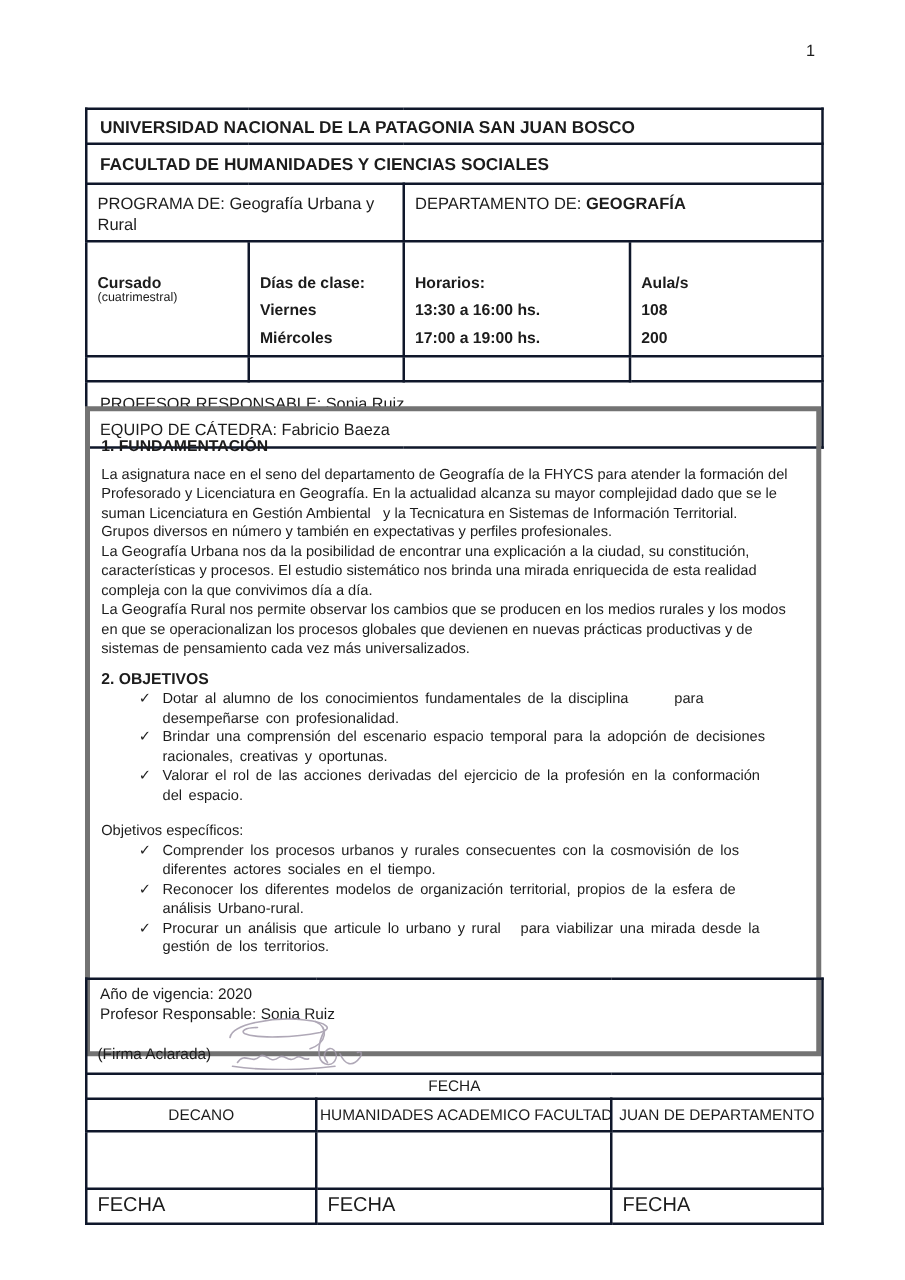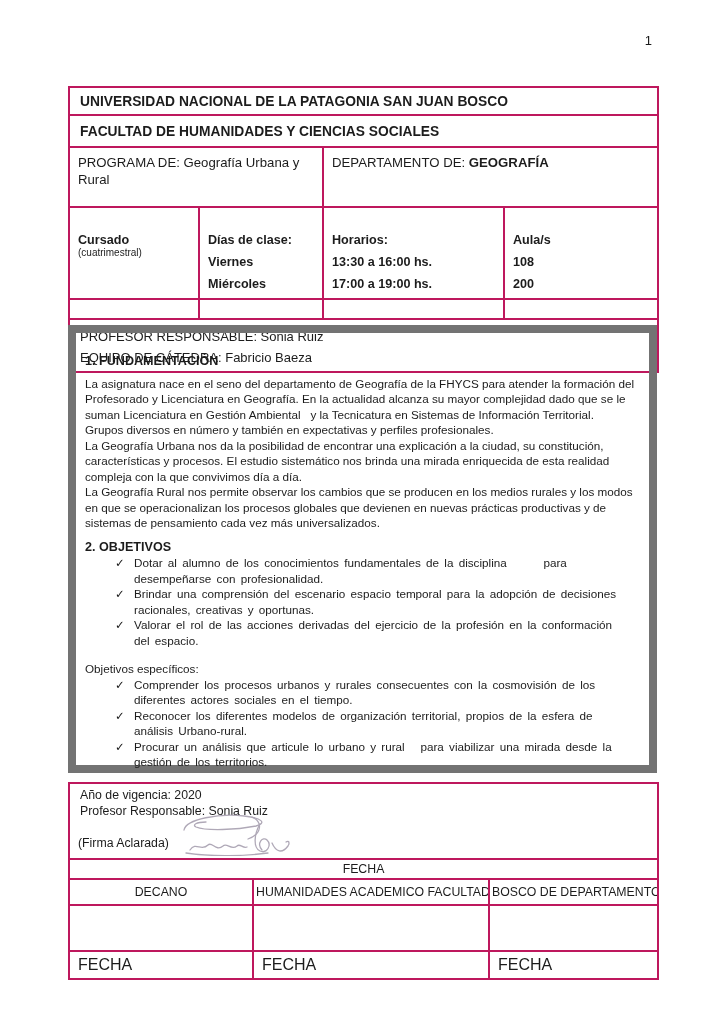--- a/index.html
+++ b/index.html
@@ -12,40 +12,40 @@
     color:#1c1c1c;
     overflow:hidden;
   }
   .pagenum{
     position:absolute;top:33px;right:72px;
     font-size:13px;
   }
   .content{position:absolute;left:68px;top:86px;width:589px;}
   table{border-collapse:collapse;width:589px;table-layout:fixed;}
   td{
-    border:2px solid #be185d;
+    border:2px solid #0f172a;
     vertical-align:top;
     padding:3px 8px;
     font-size:13px;
     overflow:hidden;
   }
   
   .r1 td{font-weight:bold;font-size:13.8px;vertical-align:middle;padding-left:10px;}
   .r2 td{font-weight:bold;font-size:13.8px;vertical-align:middle;padding-left:10px;}
   .r3 td{font-size:13.2px;padding-top:6px;line-height:17px;}
   .r4 td{font-weight:bold;font-size:12.6px;line-height:22px;padding-top:21px;}
   .cursado-sub{font-weight:normal;font-size:10px;line-height:12px;margin-top:-4px;}
   .r6 td{font-size:13px;line-height:21px;padding-top:6px;padding-left:10px;}
   .pre{white-space:pre-line;}
   .bold{font-weight:bold;}
   
   .mainbox{
     position:absolute;left:0;top:239px;
-    width:589px;height:448px;
-    border:8px solid #737373;
+    width:589px;height:520px;
+    border:4px solid #737373;
     box-sizing:border-box;
     padding:21px 10px 0 9px;
     font-size:11.7px;
     line-height:15.5px;
   }
   .sec-title{font-weight:bold;font-size:12.6px;margin:0 0 6px 0;}
   .sec-title.second{margin-top:9px;margin-bottom:0;}
   .para{white-space:pre-line;margin:0;}
   .intro{margin:0;}
   .intro.spaced{margin-top:13px;}
@@ -81,21 +81,21 @@
           <col style="width:181px">
           <col style="width:154px">
         </colgroup>
       <tbody>
           <tr class="r1" style="height:28px">
         <td colspan="4">UNIVERSIDAD NACIONAL DE LA PATAGONIA SAN JUAN BOSCO</td>
       </tr>
       <tr class="r2" style="height:32px">
         <td colspan="4">FACULTAD DE HUMANIDADES Y CIENCIAS SOCIALES</td>
       </tr>
-      <tr class="r3" style="height:60px">
+      <tr class="r3" style="height:46px">
         <td colspan="2"><span>PROGRAMA DE:</span> <span>Geografía Urbana y Rural</span></td>
         <td colspan="2"><span>DEPARTAMENTO DE:</span> <span class="bold">GEOGRAFÍA</span></td>
       </tr>
       <tr class="r4" style="height:66px">
         <td>
           <div>Cursado</div>
           <div class="cursado-sub">(cuatrimestral)</div>
         </td>
         <td class="pre">Días de clase:
 Viernes
@@ -195,21 +195,21 @@
             <div class="firma">(Firma Aclarada)</div>
           </div>
         </td>
       </tr>
       <tr class="visado-row" style="height:18px">
         <td colspan="3">FECHA</td>
       </tr>
       <tr class="heads-row" style="height:22px">
         <td class="hcell">DECANO</td>
         <td class="hcell">HUMANIDADES ACADEMICO FACULTAD</td>
-        <td class="hcell">BOSCO DE DEPARTAMENTO</td>
+        <td class="hcell">JUAN DE DEPARTAMENTO</td>
       </tr>
       <tr class="empty-row">
         <td></td>
             <td></td>
             <td></td>
       </tr>
       <tr class="fecha-row" style="height:24px">
         <td>FECHA</td>
         <td>FECHA</td>
         <td>FECHA</td>

